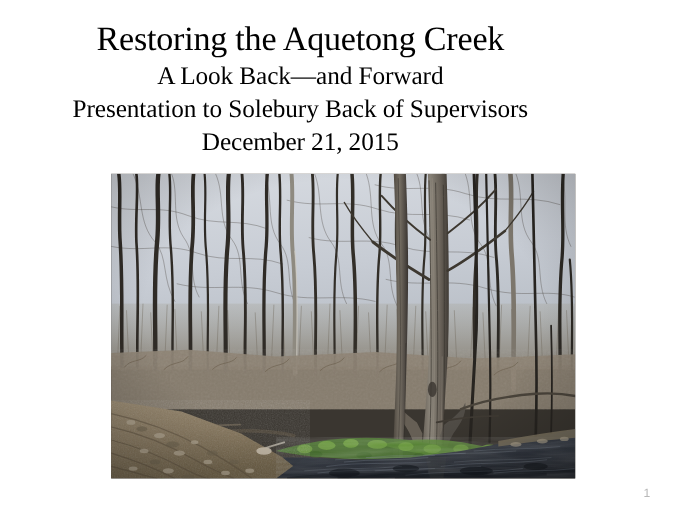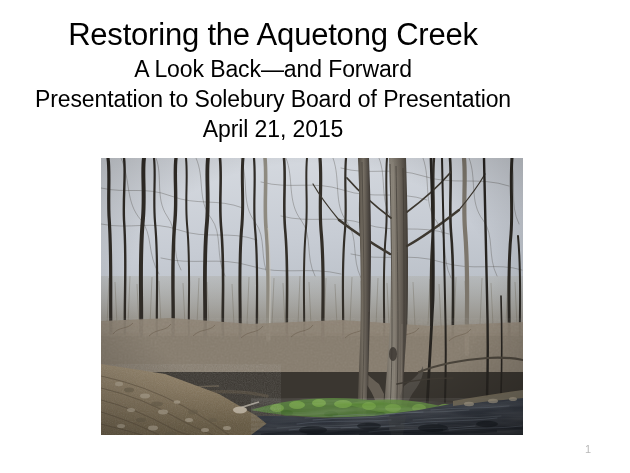--- a/index.html
+++ b/index.html
@@ -25,20 +25,21 @@
   }
 
   
   .title-block {
     position: absolute;
     left: 0;
     top: 16px;
     width: 546px;
     text-align: center;
     color: #000000;
+    font-family: Liberation Serif, serif;
   }
   .title-main {
     font-size: 31px;
     line-height: 38px;
     font-weight: 400;
     letter-spacing: -0.2px;
     white-space: nowrap;
   }
   .title-sub {
     font-size: 23px;
@@ -73,22 +74,22 @@
   }
 </style>
 </head>
 <body>
 
 <div class="slide">
 
   <div class="title-block">
     <div class="title-main">Restoring the Aquetong Creek</div>
     <div class="title-sub">A Look Back—and Forward</div>
-    <div class="title-sub">Presentation to Solebury Board of Presentation</div>
-    <div class="title-sub">April 21, 2015</div>
+    <div class="title-sub">Presentation to Solebury Back of Supervisors</div>
+    <div class="title-sub">December 21, 2015</div>
   </div>
 
   <div class="photo">
     <svg width="422" height="277" viewBox="0 0 422 277" shape-rendering="auto">
       <defs>
 
         <linearGradient id="skyGrad" x1="0" y1="0" x2="0.25" y2="1">
           <stop offset="0%" stop-color="#d7dbe1"></stop>
           <stop offset="55%" stop-color="#c7ccd4"></stop>
           <stop offset="100%" stop-color="#b6bcc4"></stop>

